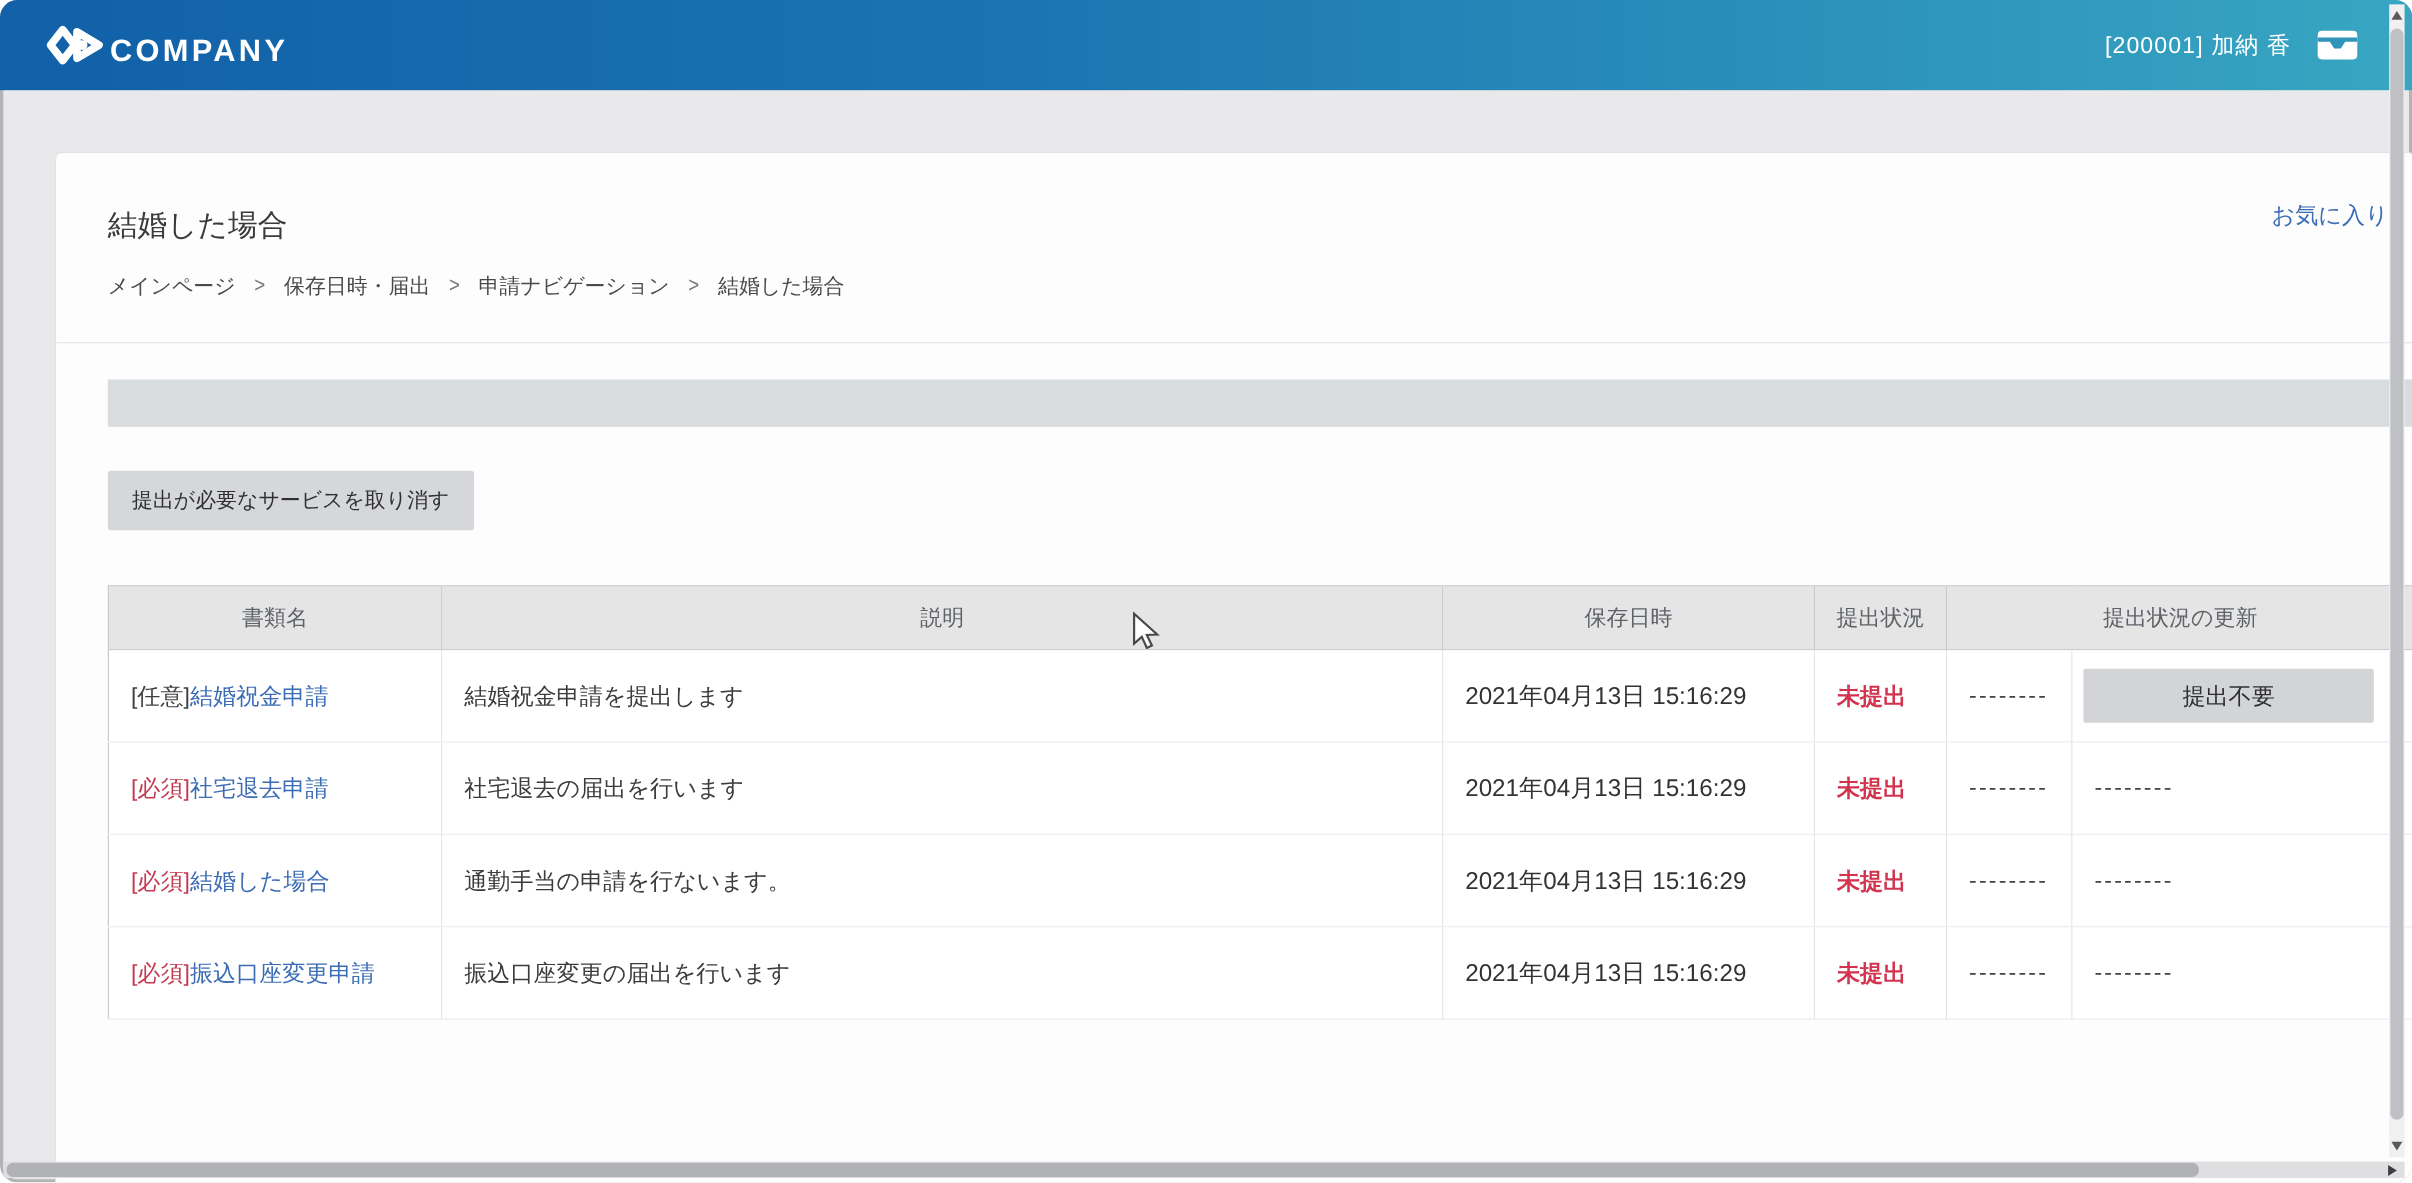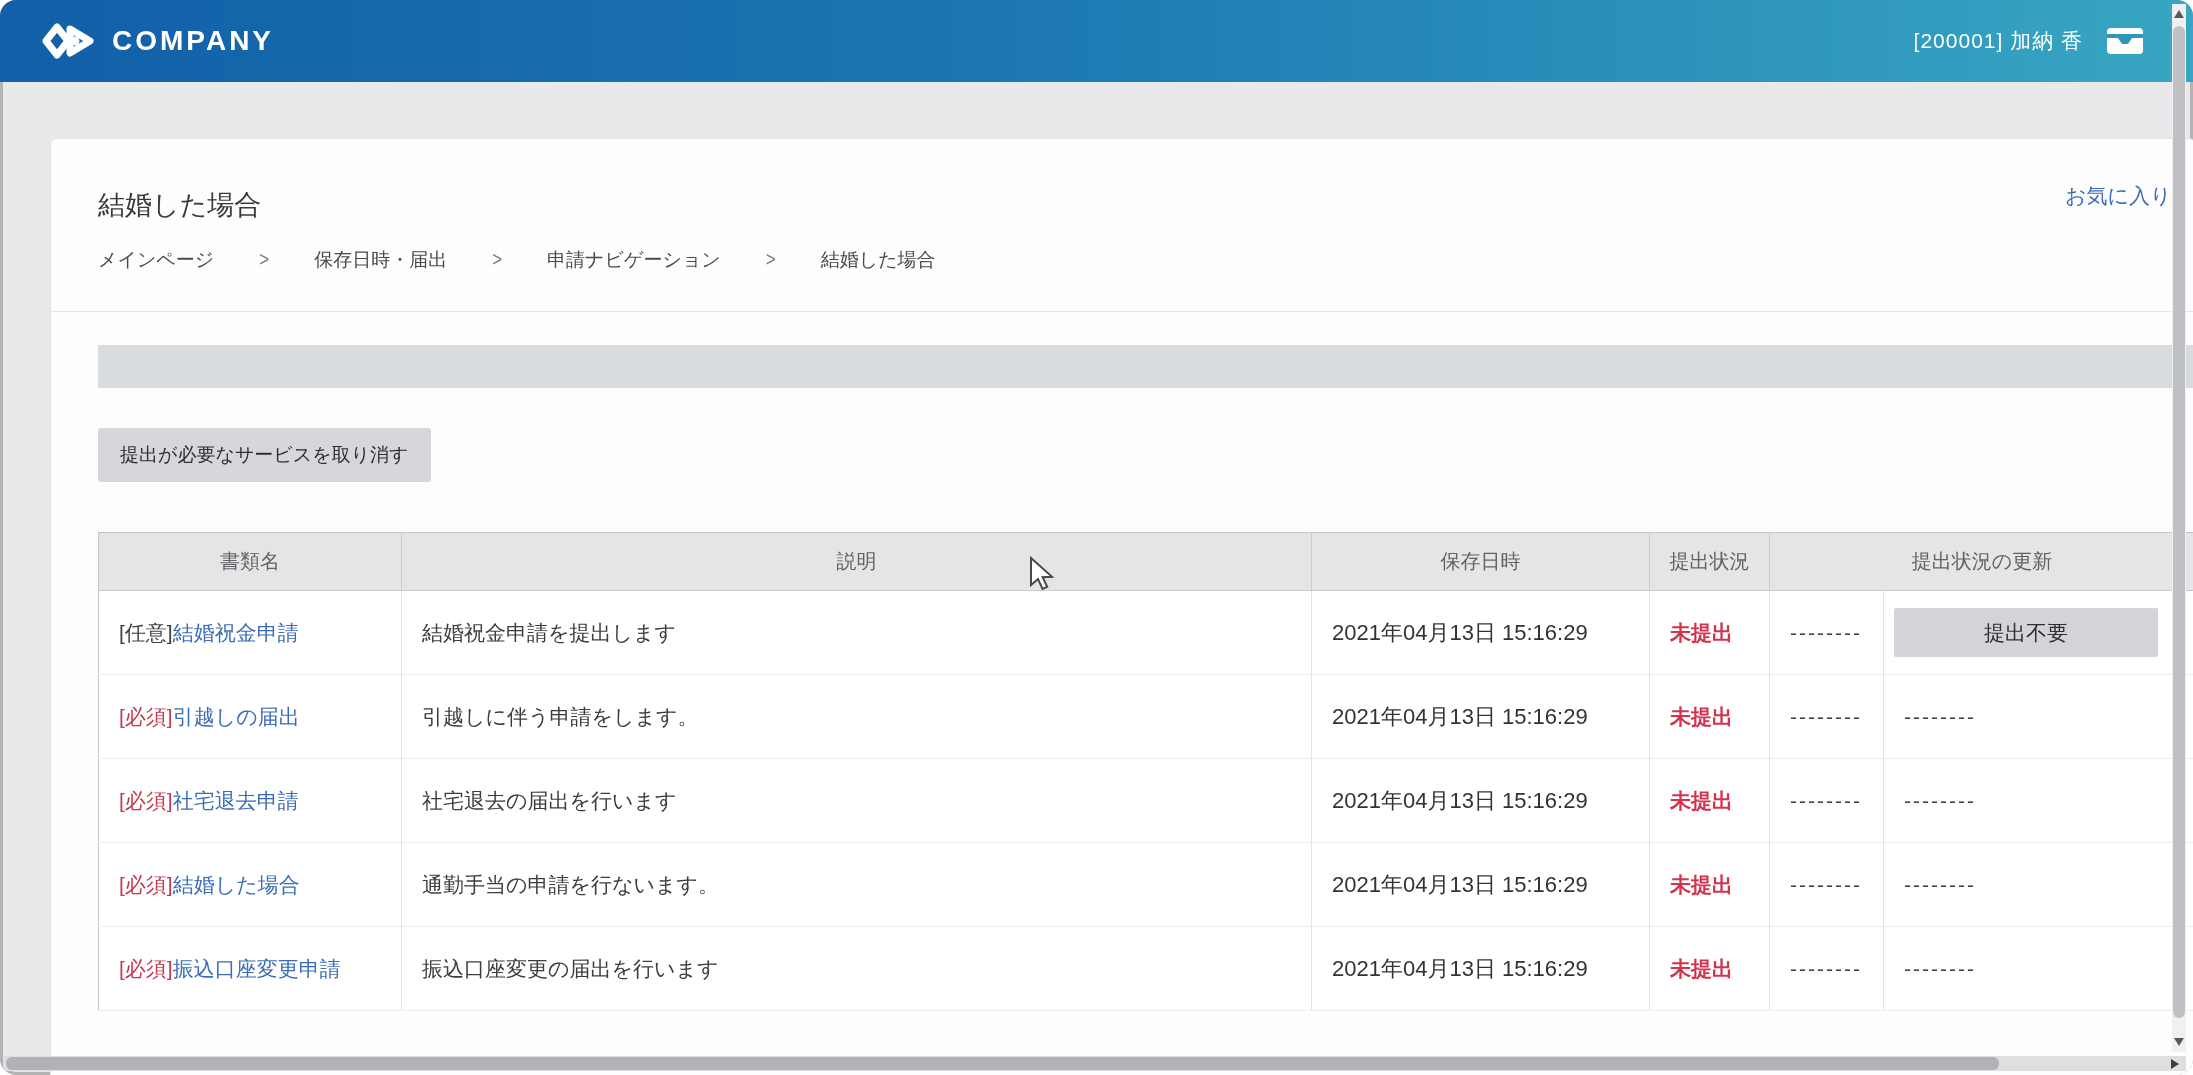--- a/index.html
+++ b/index.html
@@ -2,29 +2,29 @@
 <html lang="ja" style="--hdr-start: #1160a8; --hdr-end: #38a6c2; --link-blue: #3b6cb5; --req-red: #c43a50; --status-red: #d2344f;"><head>
 <meta charset="utf-8">
 <style>
   html,body{margin:0;padding:0;background:#ffffff;font-family:"Liberation Sans","DejaVu Sans",sans-serif;}
   .frame{position:relative;width:2193px;height:1075px;border-radius:16px;overflow:hidden;
          background:#e9e9eb;box-shadow:inset 0 0 0 3px #b4b4b7;}
   
   .app-header{position:absolute;left:0;top:0;width:100%;height:82px;
       background:linear-gradient(90deg,var(--hdr-start) 0%,#1b74b1 42%,var(--hdr-end) 100%);
       display:flex;align-items:center;}
-  .brand{display:flex;align-items:center;gap:16px;margin-left:42px;}
+  .brand{display:flex;align-items:flex-end;gap:4px;margin-left:42px;}
   .brand-text{color:#fff;font-size:28px;font-weight:bold;letter-spacing:3px;}
   .hdr-right{position:absolute;right:48px;top:0;height:82px;display:flex;align-items:center;gap:22px;}
   .user-label{color:#fff;font-size:21px;letter-spacing:1px;}
   
   .card{position:absolute;left:50px;top:138px;width:2143px;height:937px;
         background:#fdfdfe;border:1px solid #e3e3e5;border-radius:6px 6px 0 0;}
   .page-title{position:absolute;left:47px;top:48px;font-size:27px;color:#3a3a3a;}
-  .breadcrumb{position:absolute;left:47px;top:108px;font-size:19px;color:#4a4a4a;display:flex;align-items:center;gap:28px;}
+  .breadcrumb{position:absolute;left:47px;top:108px;font-size:19px;color:#4a4a4a;display:flex;align-items:center;}
   .crumb-sep{color:#777;margin:0 17px;font-size:17px;transform:scaleY(1.15);}
   .fav-link{position:absolute;left:2014px;top:43px;font-size:21px;color:var(--link-blue);cursor:pointer;}
   .title-divider{position:absolute;left:0;top:172px;width:100%;height:0;border-top:1px solid #e6e6e8;}
   .gray-bar{position:absolute;left:47px;top:206px;width:2096px;height:43px;background:#d9dcdf;}
   .cancel-btn{position:absolute;left:47px;top:289px;height:54px;padding:0 22px;
       background:#d5d7da;border:none;border-radius:3px;font-size:19px;color:#2f2f2f;
       font-family:inherit;cursor:pointer;}
   
   table.docs{position:absolute;left:47px;top:393px;width:2096px;border-collapse:collapse;
       table-layout:fixed;background:#fff;border:1px solid #c3c5c7;font-size:21px;color:#3c3c3c;}
@@ -120,28 +120,20 @@
       <tbody>
         <tr>
           <td><span class="tag-opt">[任意]</span><a class="doclink">結婚祝金申請</a></td>
           <td>結婚祝金申請を提出します</td>
           <td class="c-date">2021年04月13日 15:16:29</td>
           <td><span class="status">未提出</span></td>
           <td><span class="dashes">--------</span></td>
           <td style="padding-left:0"><button class="notreq-btn">提出不要</button></td>
         </tr>
         <tr>
-          <td><span class="tag-req">[必須]</span><a class="doclink">引越しの届出</a></td>
-          <td>引越しに伴う申請をします。</td>
-          <td class="c-date">2021年04月13日 15:16:29</td>
-          <td><span class="status">未提出</span></td>
-          <td><span class="dashes">--------</span></td>
-          <td><span class="dashes">--------</span></td>
-        </tr>
-        <tr>
           <td><span class="tag-req">[必須]</span><a class="doclink">社宅退去申請</a></td>
           <td>社宅退去の届出を行います</td>
           <td class="c-date">2021年04月13日 15:16:29</td>
           <td><span class="status">未提出</span></td>
           <td><span class="dashes">--------</span></td>
           <td><span class="dashes">--------</span></td>
         </tr>
         <tr>
           <td><span class="tag-req">[必須]</span><a class="doclink">結婚した場合</a></td>
           <td>通勤手当の申請を行ないます。</td>

